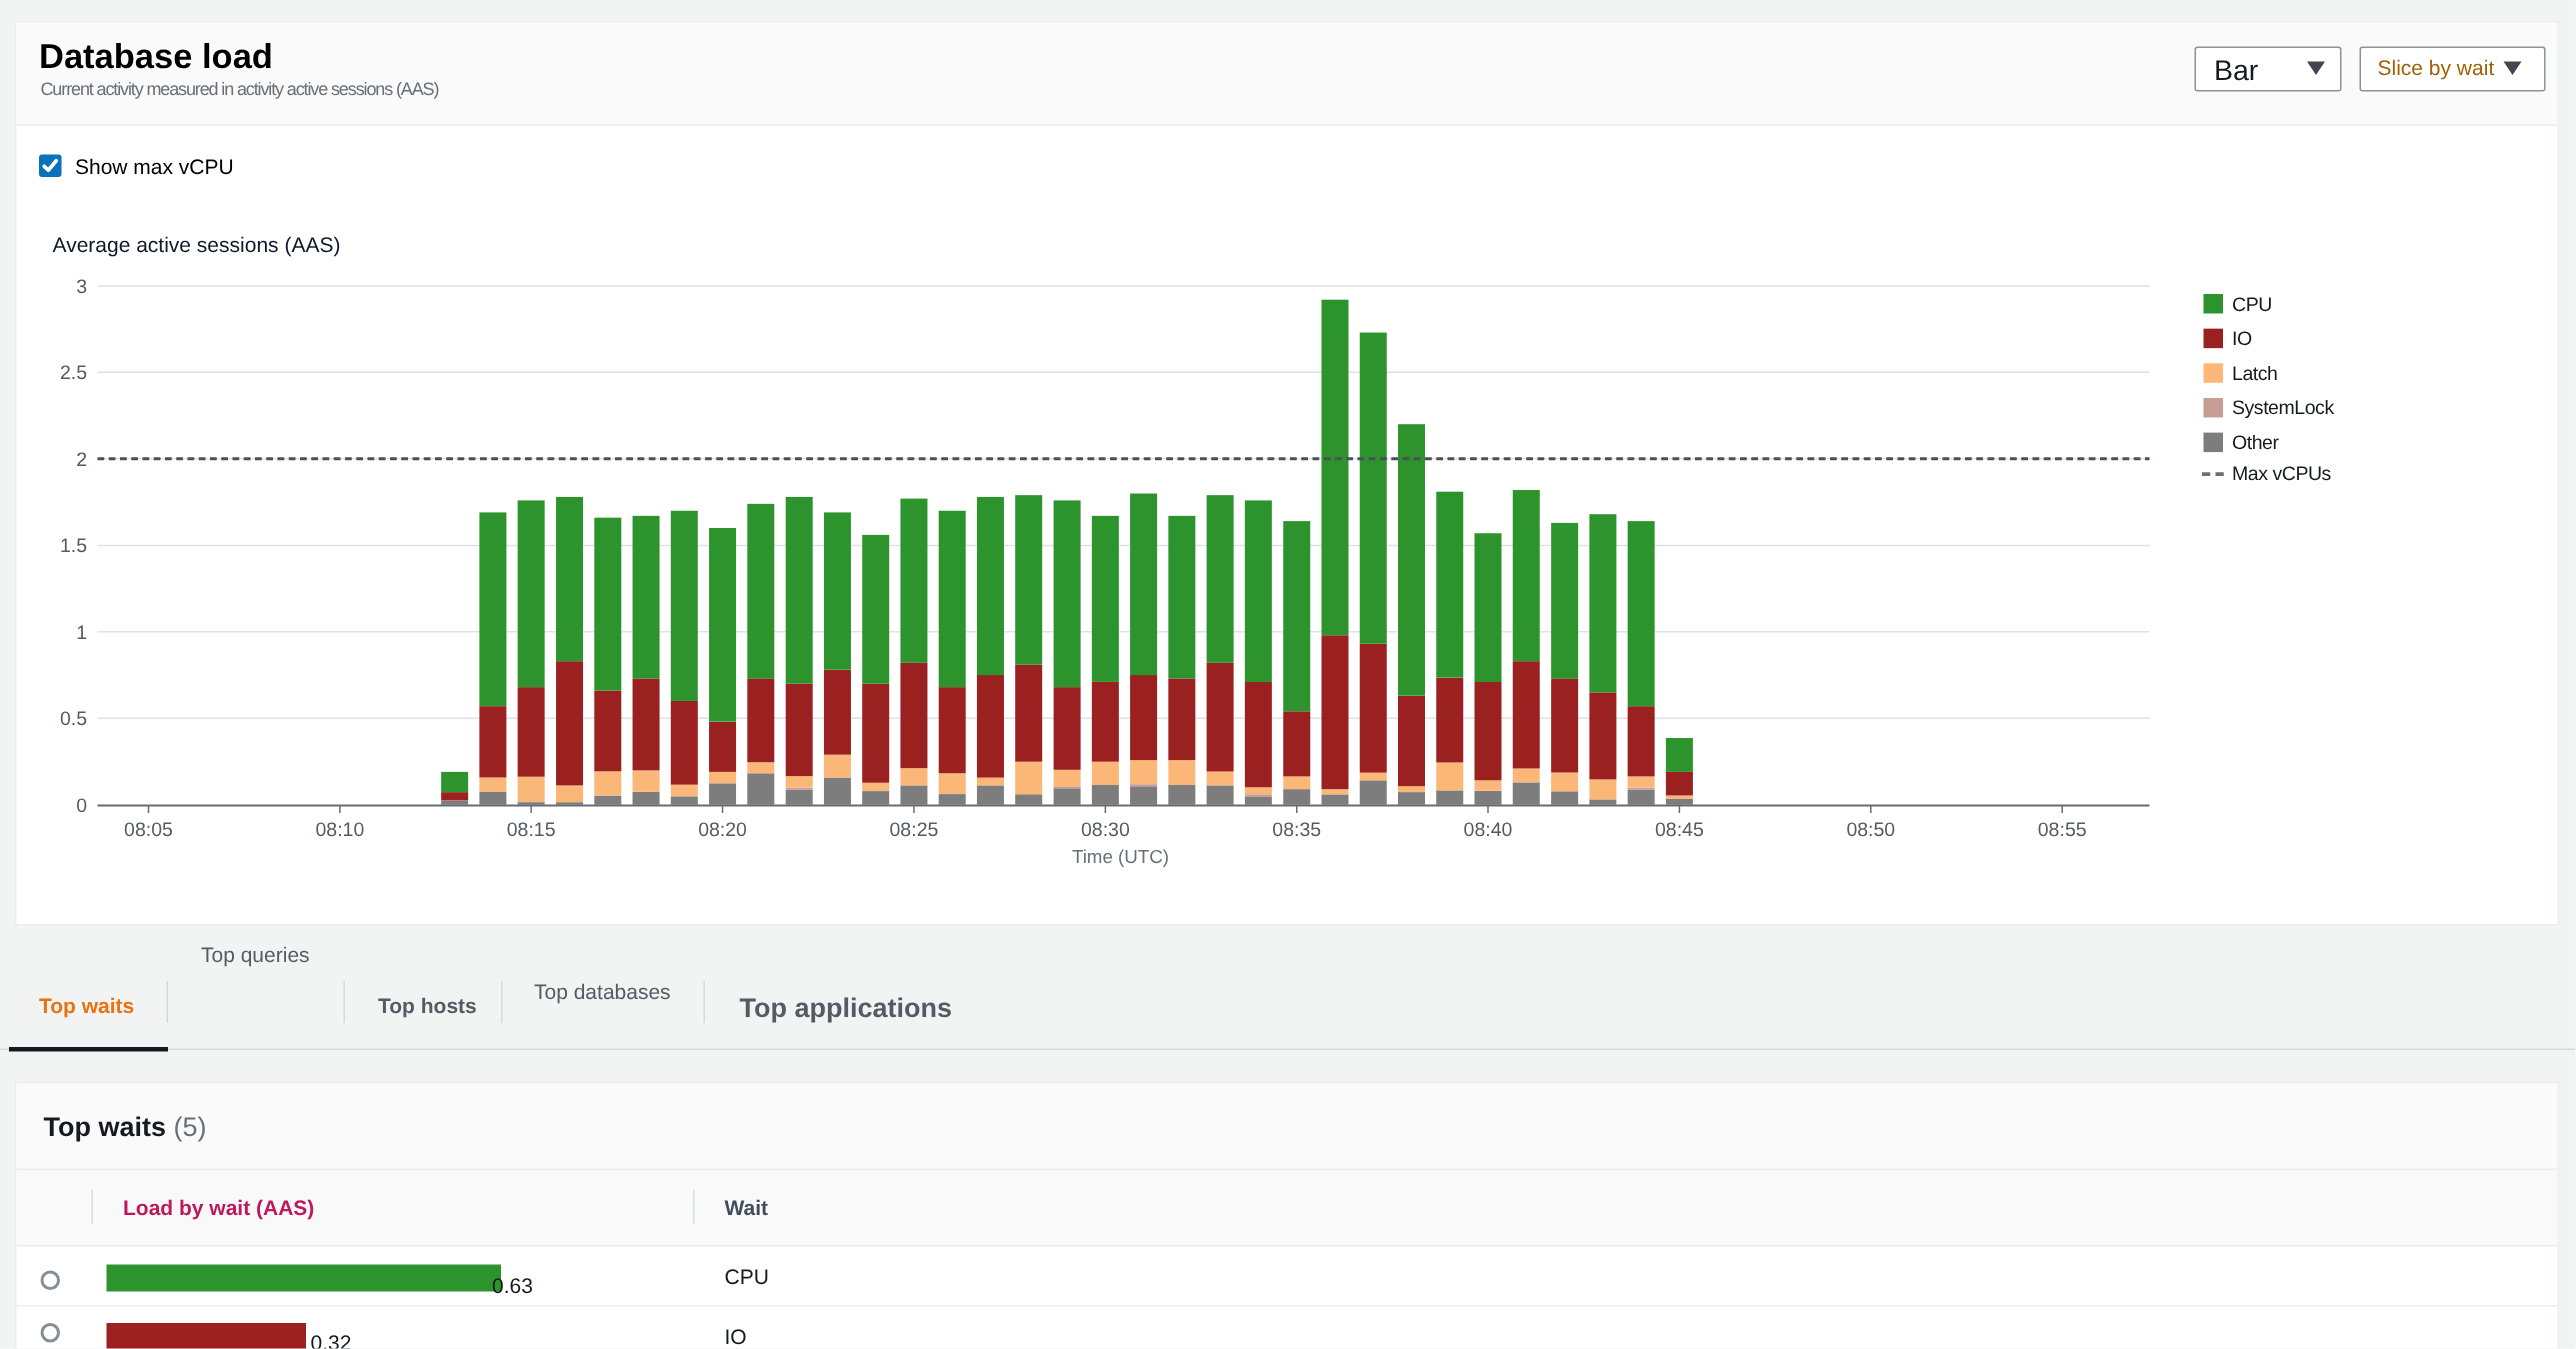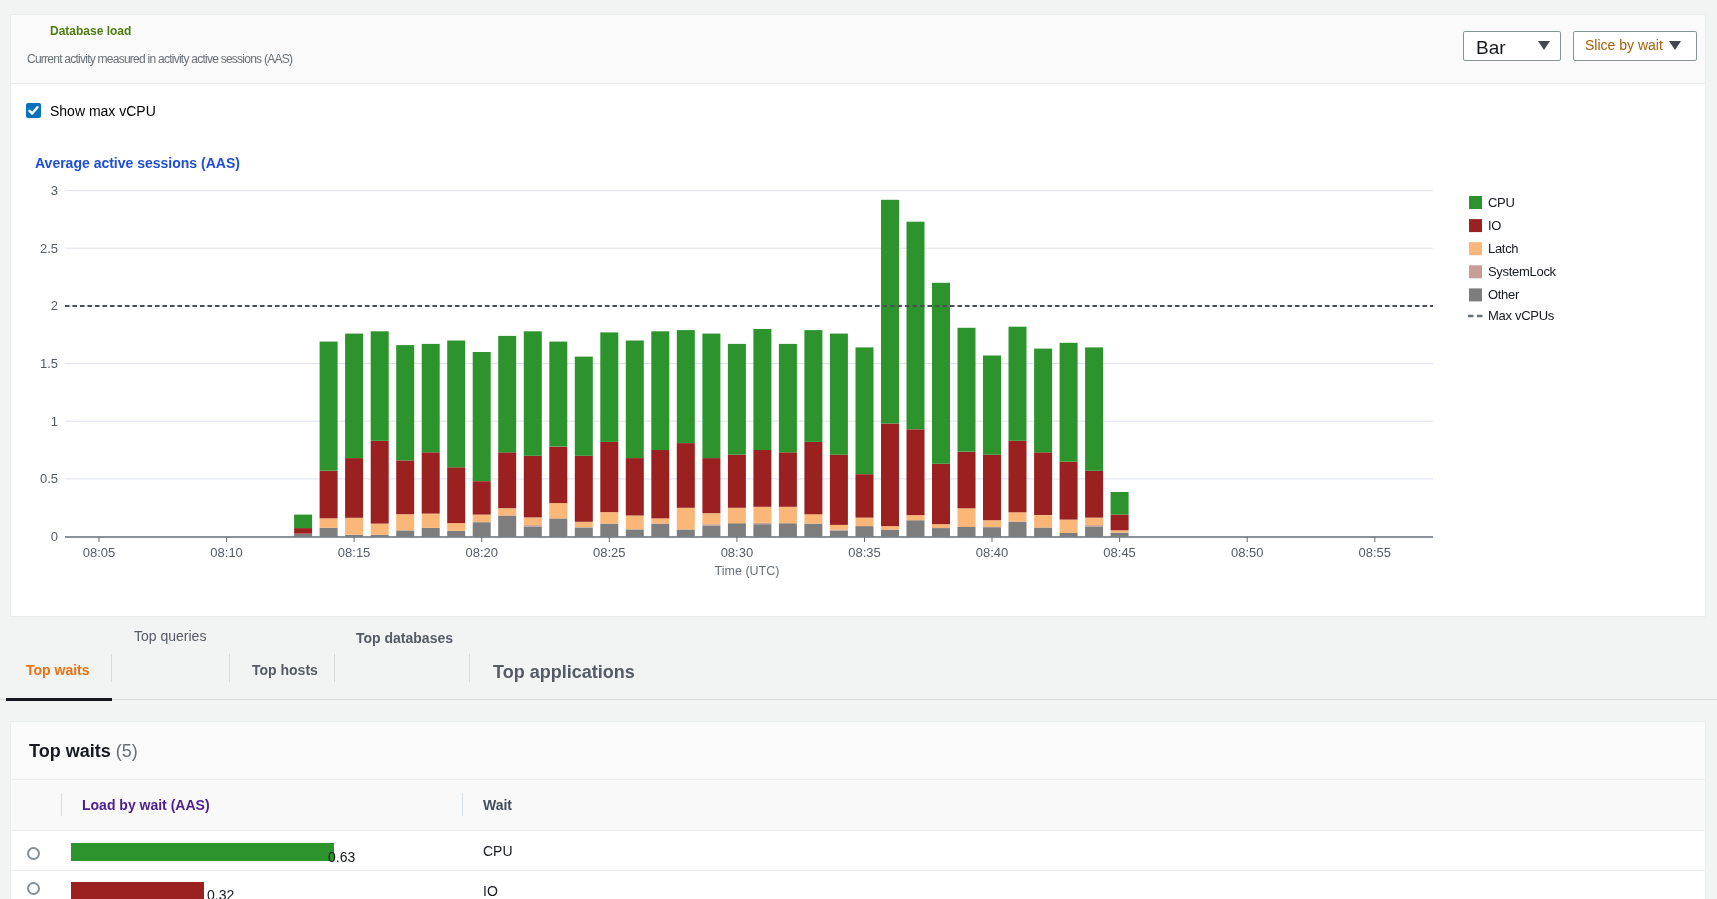--- a/index.html
+++ b/index.html
@@ -1,36 +1,36 @@
 <!DOCTYPE html>
 <html><head><meta charset="utf-8"><style>
 * { margin:0; padding:0; box-sizing:border-box; }
 html,body { width:1717px; height:899px; background:#f2f3f3; font-family:"Liberation Sans", sans-serif; position:relative; overflow:hidden; }
 .abs { position:absolute; }
 </style></head><body>
 
 <div class="abs" style="left:10px;top:14px;width:1696px;height:603px;background:#fff;border:1px solid #eaeded;"></div>
 <div class="abs" style="left:11px;top:15px;width:1694px;height:69px;background:#fafafa;border-bottom:1px solid #eaeded;"></div>
-<div class="abs" style="left:26px;top:24px;font-size:12px;font-weight:bold;color:#4d7c0f;margin-left:24px;">Database load</div>
+<div class="abs" style="left:26px;top:24px;font-size:23px;font-weight:bold;color:#000000;">Database load</div>
 <div class="abs" style="left:27px;top:52px;font-size:12px;letter-spacing:-0.75px;color:#687078;">Current activity measured in activity active sessions (AAS)</div>
 
 <div class="abs" style="left:1463px;top:31px;width:98px;height:30px;background:#fff;border:1px solid #879596;border-radius:2px;"></div>
 <div class="abs" style="left:1476px;top:37px;font-size:19px;color:#16191f;">Bar</div>
 <div class="abs" style="left:1537.5px;top:41px;width:0;height:0;border-left:6px solid transparent;border-right:6px solid transparent;border-top:9.5px solid #424650;"></div>
 <div class="abs" style="left:1573px;top:31px;width:124px;height:30px;background:#fff;border:1px solid #879596;border-radius:2px;"></div>
 <div class="abs" style="left:1585px;top:37px;font-size:14px;color:#a16207;">Slice by wait</div>
 <div class="abs" style="left:1669px;top:41px;width:0;height:0;border-left:6px solid transparent;border-right:6px solid transparent;border-top:9.5px solid #424650;"></div>
 
 <div class="abs" style="left:26px;top:103px;width:15px;height:15px;background:#0972bb;border-radius:2px;"></div>
 <svg class="abs" style="left:26px;top:103px" width="15" height="15" viewBox="0 0 15 15">
     <path d="M3.5 7.9 L6.2 10.5 L11.5 4.2" stroke="#fff" stroke-width="2.5" fill="none" stroke-linecap="round" stroke-linejoin="round"></path>
   </svg>
 <div class="abs" style="left:50px;top:103px;font-size:14px;color:#000;">Show max vCPU</div>
 
-<div class="abs" style="left:35px;top:155px;font-size:14px;font-weight:bold;color:#1d4ed8;">Average active sessions (AAS)</div>
+<div class="abs" style="left:35px;top:155px;font-size:14px;font-weight:normal;color:#0f172a;">Average active sessions (AAS)</div>
 
 <svg width="1717" height="899" style="position:absolute;left:0;top:0" font-family="Liberation Sans, sans-serif">
     <line x1="65" y1="478.9" x2="1433" y2="478.9" stroke="#dde1ee" stroke-width="1"></line>
 <line x1="65" y1="421.2" x2="1433" y2="421.2" stroke="#dde1ee" stroke-width="1"></line>
 <line x1="65" y1="363.6" x2="1433" y2="363.6" stroke="#dde1ee" stroke-width="1"></line>
 <line x1="65" y1="305.9" x2="1433" y2="305.9" stroke="#dde1ee" stroke-width="1"></line>
 <line x1="65" y1="248.2" x2="1433" y2="248.2" stroke="#dde1ee" stroke-width="1"></line>
 <line x1="65" y1="190.6" x2="1433" y2="190.6" stroke="#dde1ee" stroke-width="1"></line>
 <text x="58" y="541.0" text-anchor="end" font-size="13" fill="#545b64">0</text>
 <text x="58" y="483.4" text-anchor="end" font-size="13" fill="#545b64">0.5</text>
@@ -213,33 +213,33 @@
 <text x="1488" y="299.40000000000003" font-size="13" letter-spacing="-0.3" fill="#16191f">Other</text>
 <line x1="1468" y1="316" x2="1484" y2="316" stroke="#687078" stroke-width="2.5" stroke-dasharray="5.5 3.5"></line>
 <text x="1488" y="320" font-size="13" letter-spacing="-0.3" fill="#16191f">Max vCPUs</text>
   </svg>
 
 <div class="abs" style="left:0;top:699px;width:1717px;height:1px;background:#d5dbdb;"></div>
 <div class="abs" style="left:6px;top:698px;width:106px;height:3px;background:#16191f;"></div>
 <div class="abs" style="left:26px;top:662px;font-size:14px;font-weight:bold;color:#ec7211;">Top waits</div>
 <div class="abs" style="left:134px;top:628px;font-size:14px;font-weight:normal;color:#545b64;">Top queries</div>
 <div class="abs" style="left:252px;top:662px;font-size:14px;font-weight:bold;color:#545b64;">Top hosts</div>
-<div class="abs" style="left:356px;top:630px;font-size:14px;font-weight:bold;color:#545b64;">Top databases</div>
+<div class="abs" style="left:356px;top:653px;font-size:14px;font-weight:normal;color:#545b64;">Top databases</div>
 <div class="abs" style="left:493px;top:662px;font-size:18px;font-weight:bold;color:#545b64;">Top applications</div>
 <div class="abs" style="left:111px;top:654px;width:1px;height:28px;background:#d5dbdb;"></div>
 <div class="abs" style="left:229px;top:654px;width:1px;height:28px;background:#d5dbdb;"></div>
 <div class="abs" style="left:334px;top:654px;width:1px;height:28px;background:#d5dbdb;"></div>
 <div class="abs" style="left:469px;top:654px;width:1px;height:28px;background:#d5dbdb;"></div>
 
 <div class="abs" style="left:10px;top:721px;width:1696px;height:178px;background:#fff;border:1px solid #eaeded;border-bottom:none;"></div>
 <div class="abs" style="left:11px;top:722px;width:1694px;height:57px;background:#fafafa;"></div>
 <div class="abs" style="left:11px;top:780px;width:1694px;height:50px;background:#f9f9f9;"></div>
 <div class="abs" style="left:29px;top:741px;font-size:18px;font-weight:bold;color:#16191f;text-align:center;">Top waits <span style="font-weight:normal;color:#687078;">(5)</span></div>
 <div class="abs" style="left:11px;top:779px;width:1694px;height:1px;background:#eaeded;"></div>
-<div class="abs" style="left:82px;top:797px;font-size:14px;font-weight:bold;color:#4c1d95;text-align:center;">Load by wait (AAS)</div>
+<div class="abs" style="left:82px;top:797px;font-size:14px;font-weight:bold;color:#be185d;text-align:center;">Load by wait (AAS)</div>
 <div class="abs" style="left:483px;top:797px;font-size:14px;font-weight:bold;color:#414d5c;">Wait</div>
 <div class="abs" style="left:61px;top:793px;width:1px;height:23px;background:#d8dee2;"></div>
 <div class="abs" style="left:462px;top:793px;width:1px;height:23px;background:#d8dee2;"></div>
 <div class="abs" style="left:11px;top:830px;width:1694px;height:1px;background:#eaeded;"></div>
 
 <div class="abs" style="left:27px;top:847px;width:13px;height:13px;border:2px solid #848f98;border-radius:50%;background:#fff;"></div>
 <div class="abs" style="left:71px;top:842.5px;width:263px;height:18.5px;background:#2d942d;"></div>
 <div class="abs" style="left:328px;top:849px;font-size:14px;color:#16191f;">0.63</div>
 <div class="abs" style="left:483px;top:843px;font-size:14px;color:#16191f;">CPU</div>
 <div class="abs" style="left:11px;top:869.5px;width:1694px;height:1px;background:#eaeded;"></div>

